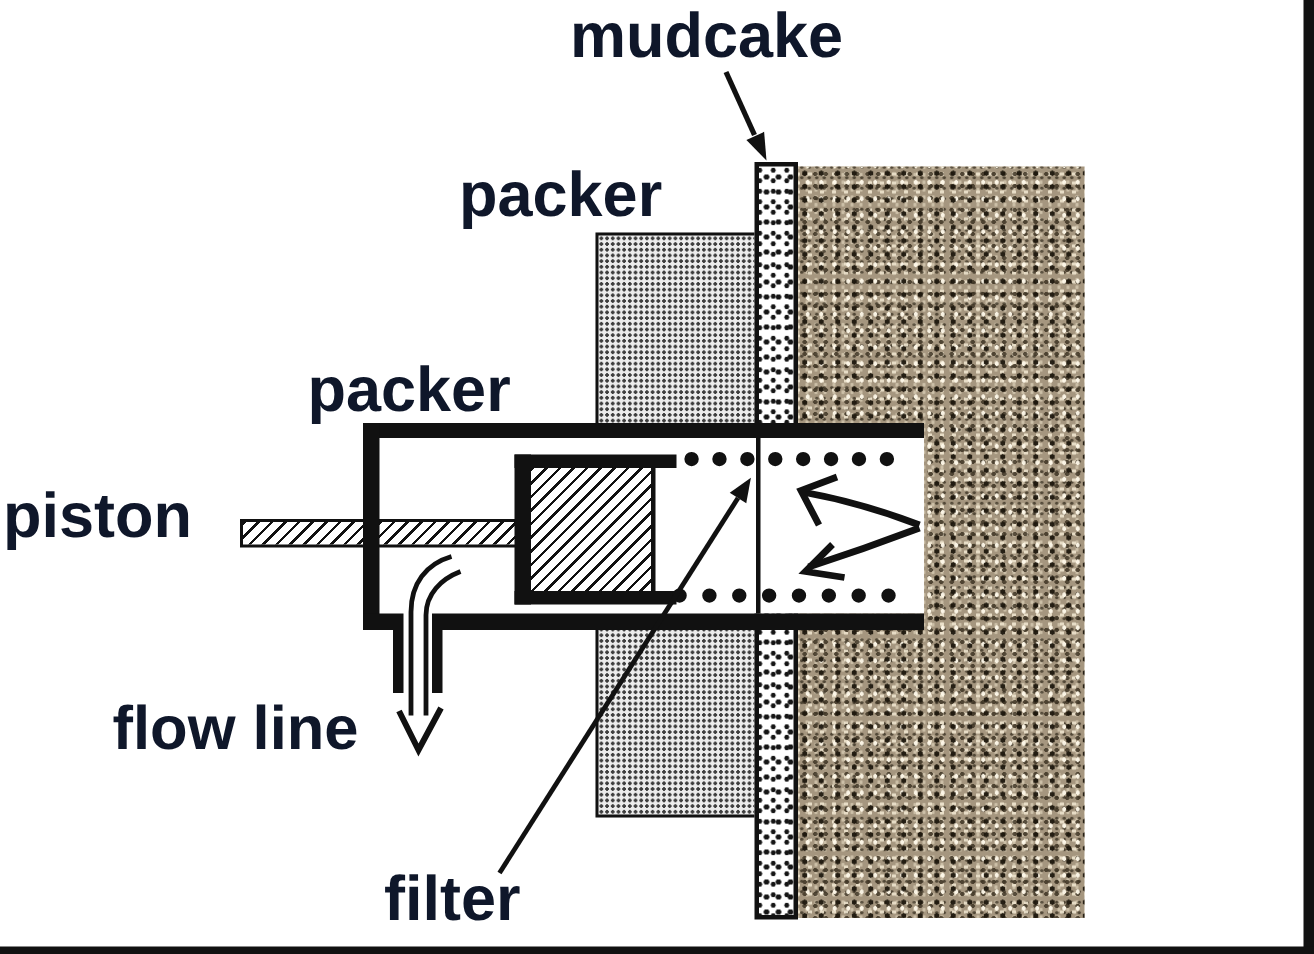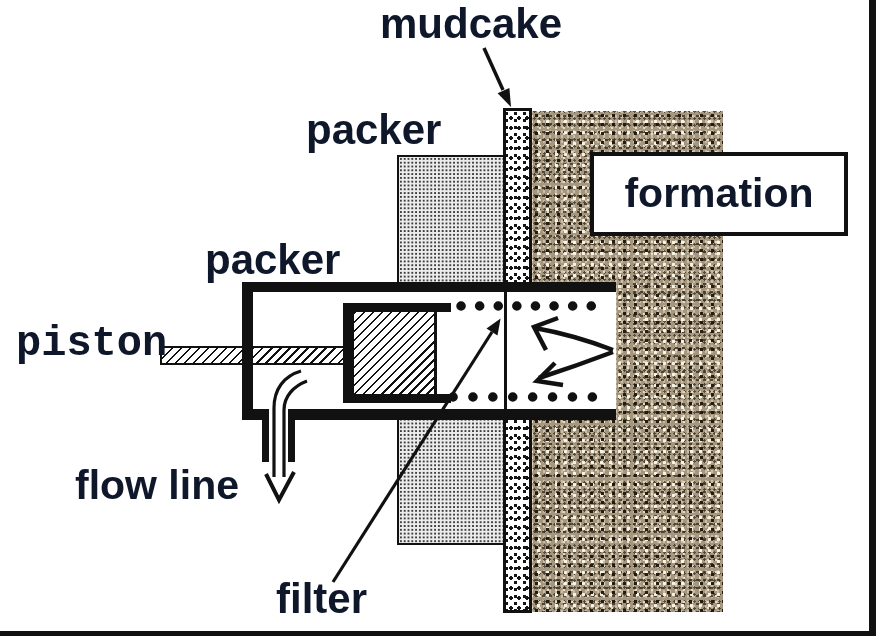--- a/index.html
+++ b/index.html
@@ -98,27 +98,23 @@
       <polyline points="555,363 537,381 563,385"></polyline>
     </g>
 
     <g fill="none" stroke="#111">
       <path d="M 301,371 C 284,376 274,389 274,408 L 274,477" stroke-width="3.2"></path>
       <path d="M 307,381 C 294,386 284,396 284,410 L 284,477" stroke-width="3.2"></path>
       <polyline points="266,474 279,500 294,472" stroke-width="4"></polyline>
     </g>
   </svg>
 
-  <div class="abs" style="left:590px;top:152px;width:258px;height:84px;background:#fff;border:4px solid #111;
-              display:flex;align-items:center;justify-content:center;">
-    <span class="label" style="position:static;font-size:41px;">formation</span>
-  </div>
 
   <div class="label" style="left:380px;top:2px;">mudcake</div>
   <div class="label" style="left:290px;top:108px;margin-left:16px;">packer</div>
   <div class="label" style="left:205px;top:238px;">packer</div>
-  <div class="label" style="left:16px;top:322px;font-family:Liberation Mono, monospace;">piston</div>
+  <div class="label" style="left:2px;top:322px;">piston</div>
   <div class="label" style="left:75px;top:464px;font-size:41px;">flow line</div>
-  <div class="label" style="left:276px;top:577px;">filter</div>
+  <div class="label" style="left:256px;top:577px;">filter</div>
 
   <div class="abs ink" style="left:869px;top:0;width:7px;height:636px;"></div>
   <div class="abs ink" style="left:0;top:631px;width:876px;height:5px;"></div>
 </div>
 
 </body></html>

